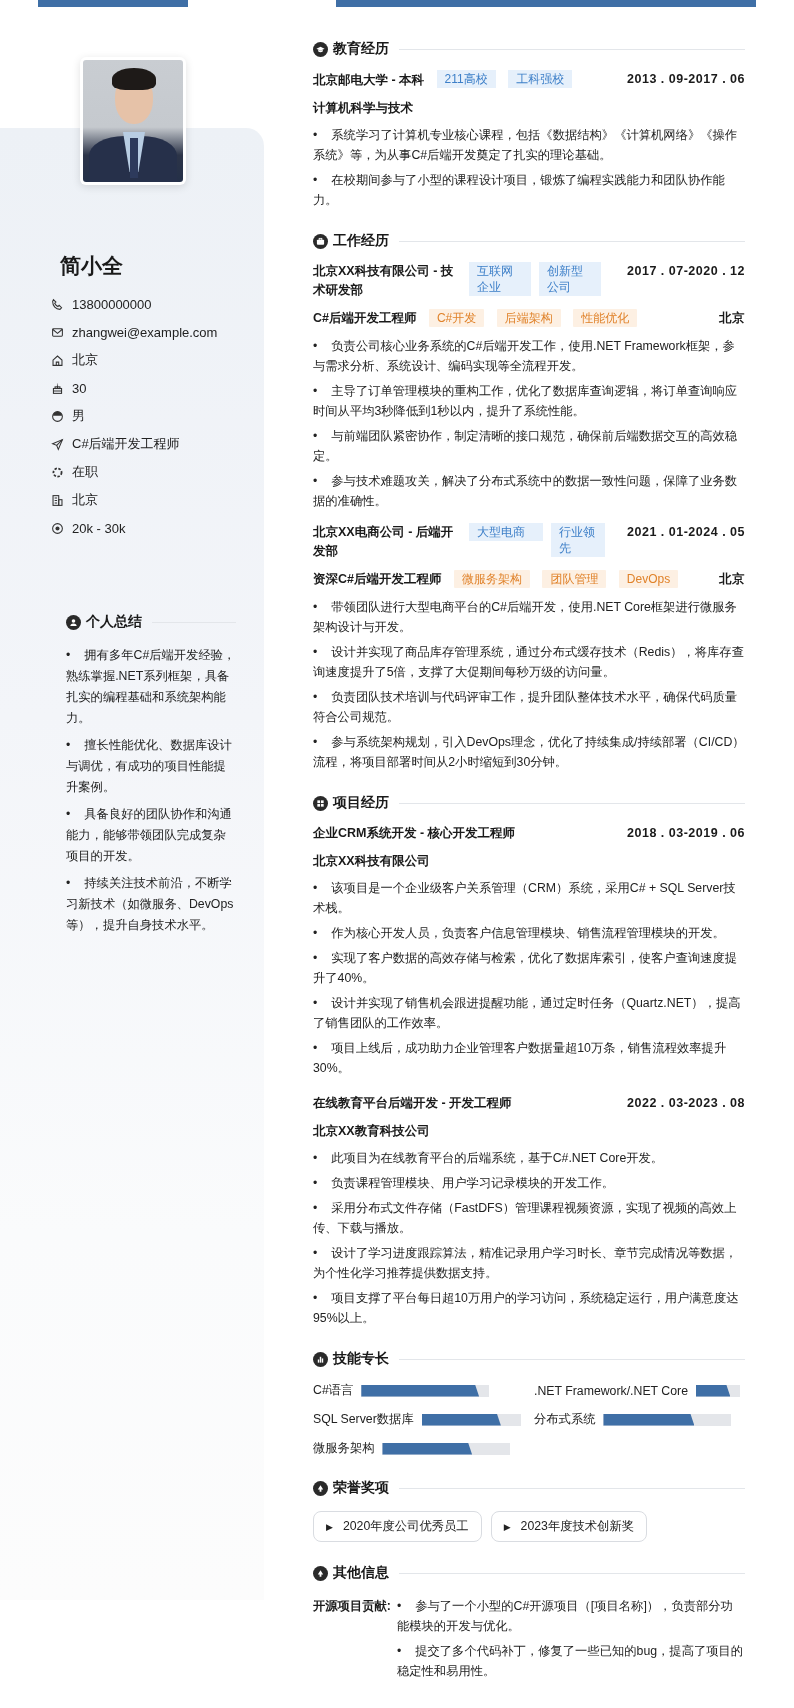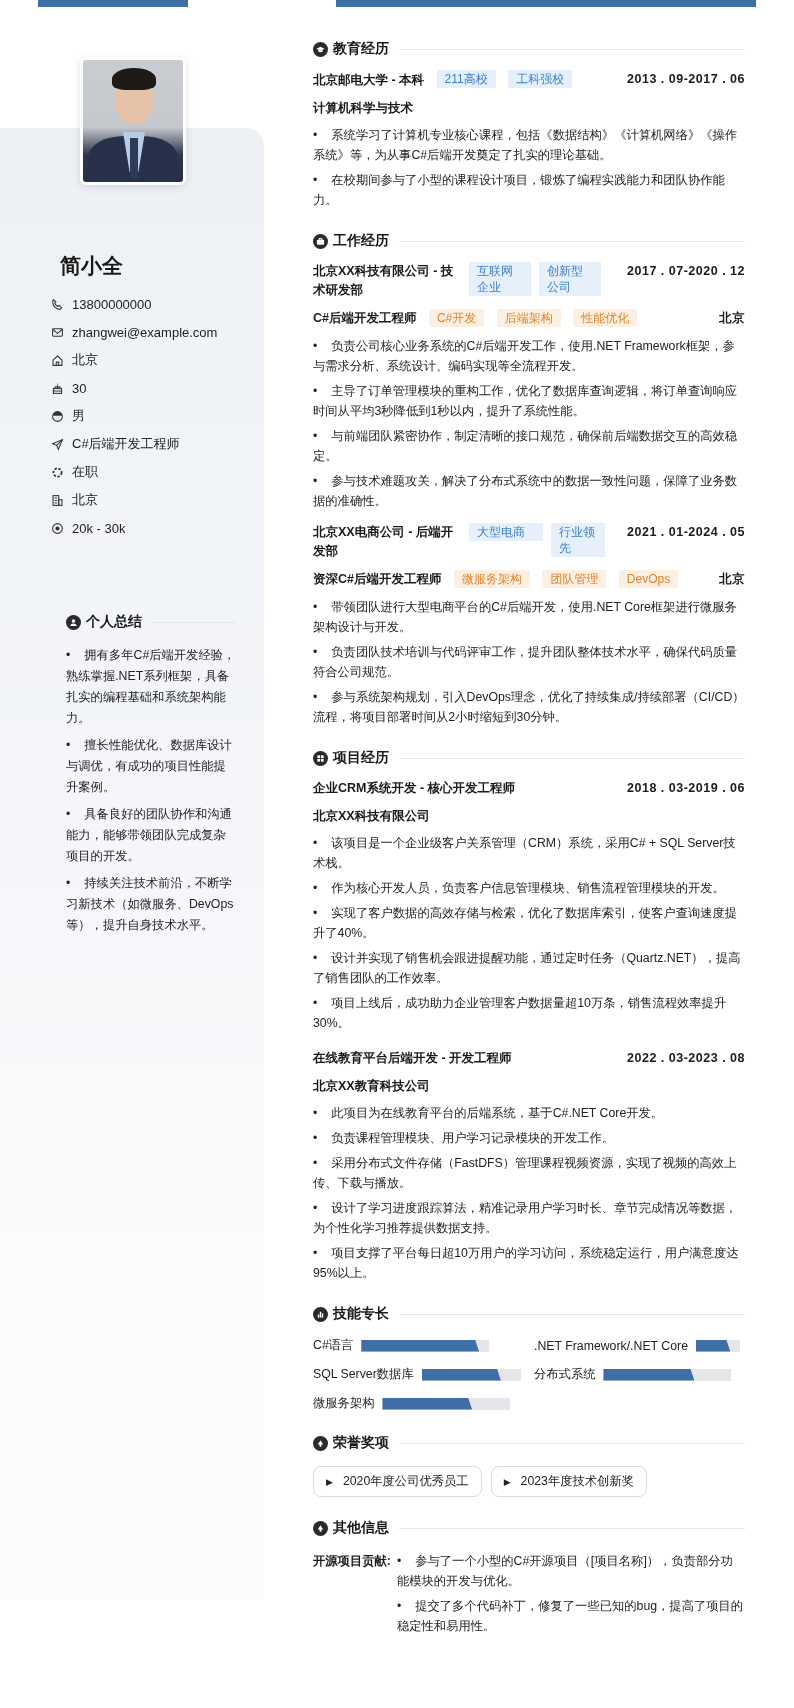--- a/index.html
+++ b/index.html
@@ -270,20 +270,21 @@
         <div>
           <span class="entry-title">资深C#后端开发工程师</span>
           <span class="tag-orange">微服务架构</span>
           <span class="tag-orange">团队管理</span>
           <span class="tag-orange">DevOps</span>
         </div>
         <span class="date">北京</span>
       </div>
       <ul class="bullets">
         <li>带领团队进行大型电商平台的C#后端开发，使用.NET Core框架进行微服务架构设计与开发。</li>
+        <li>设计并实现了商品库存管理系统，通过分布式缓存技术（Redis），将库存查询速度提升了5倍，支撑了大促期间每秒万级的访问量。</li>
         <li>负责团队技术培训与代码评审工作，提升团队整体技术水平，确保代码质量符合公司规范。</li>
         <li>参与系统架构规划，引入DevOps理念，优化了持续集成/持续部署（CI/CD）流程，将项目部署时间从2小时缩短到30分钟。</li>
       </ul>
     </div>
   </div>
 
   <div class="section" style="margin-top:22px;">
     <div class="sec-head">
       <span class="sec-icon">
           <svg viewBox="0 0 10 10">

